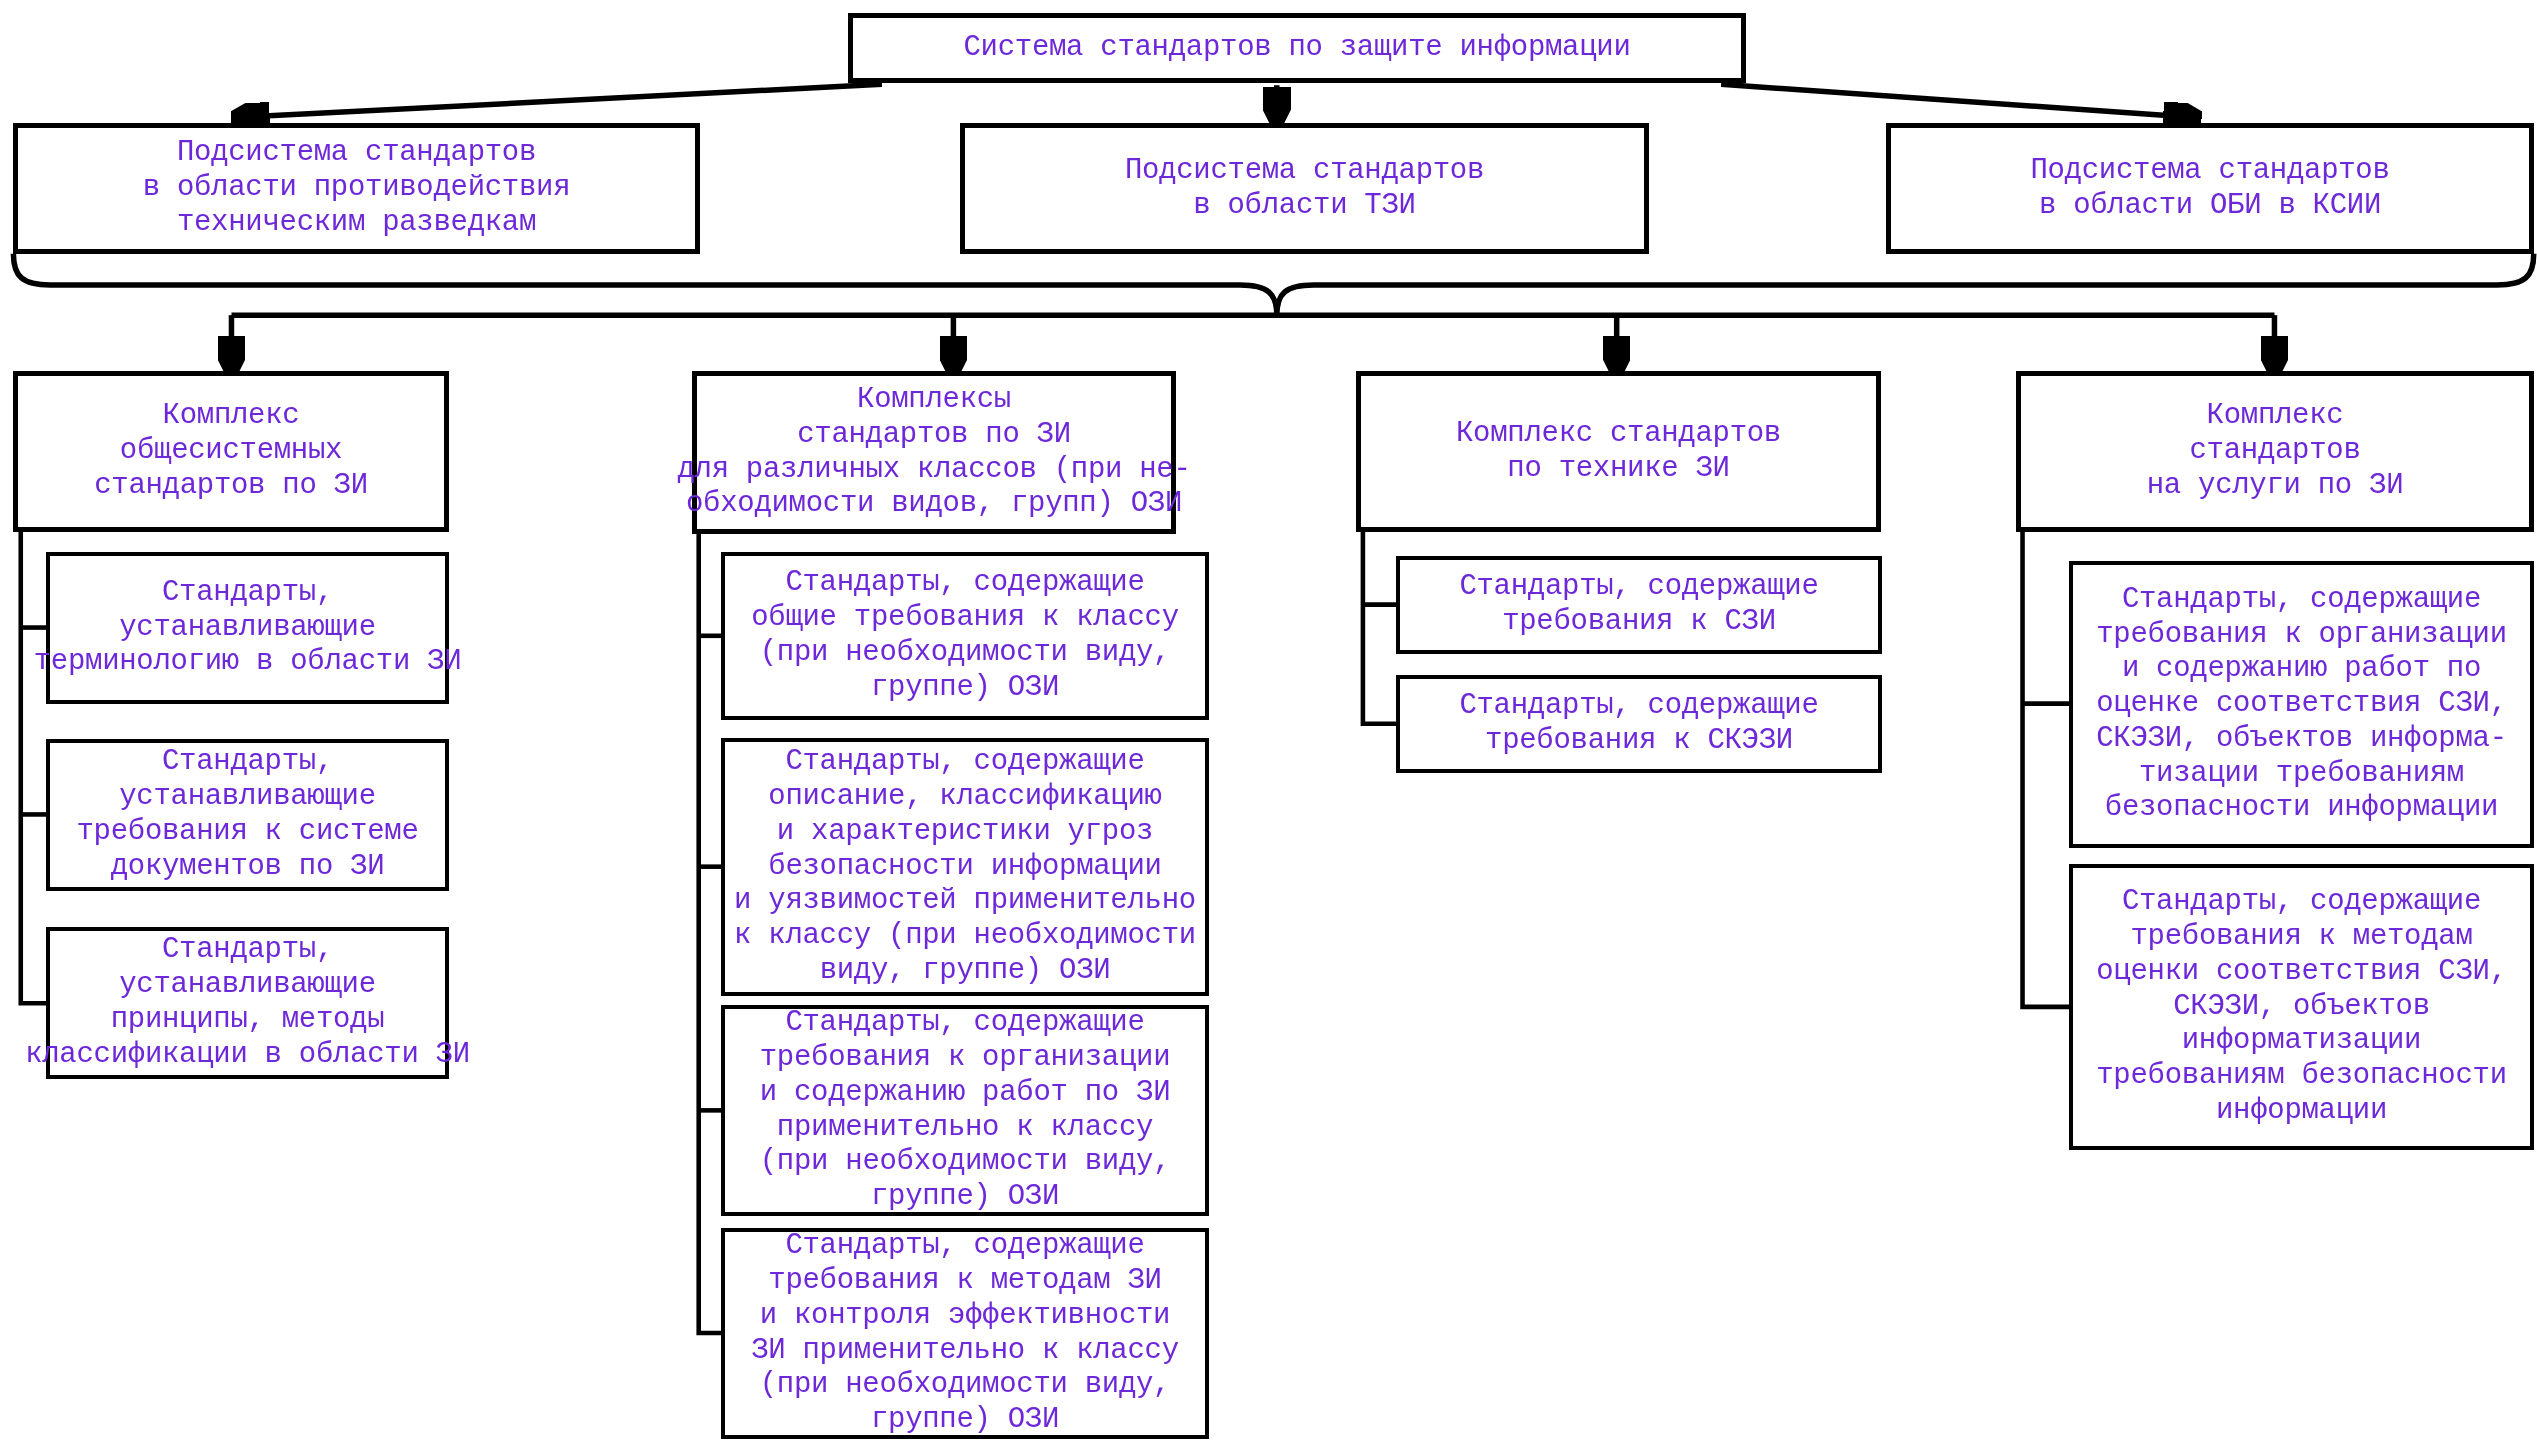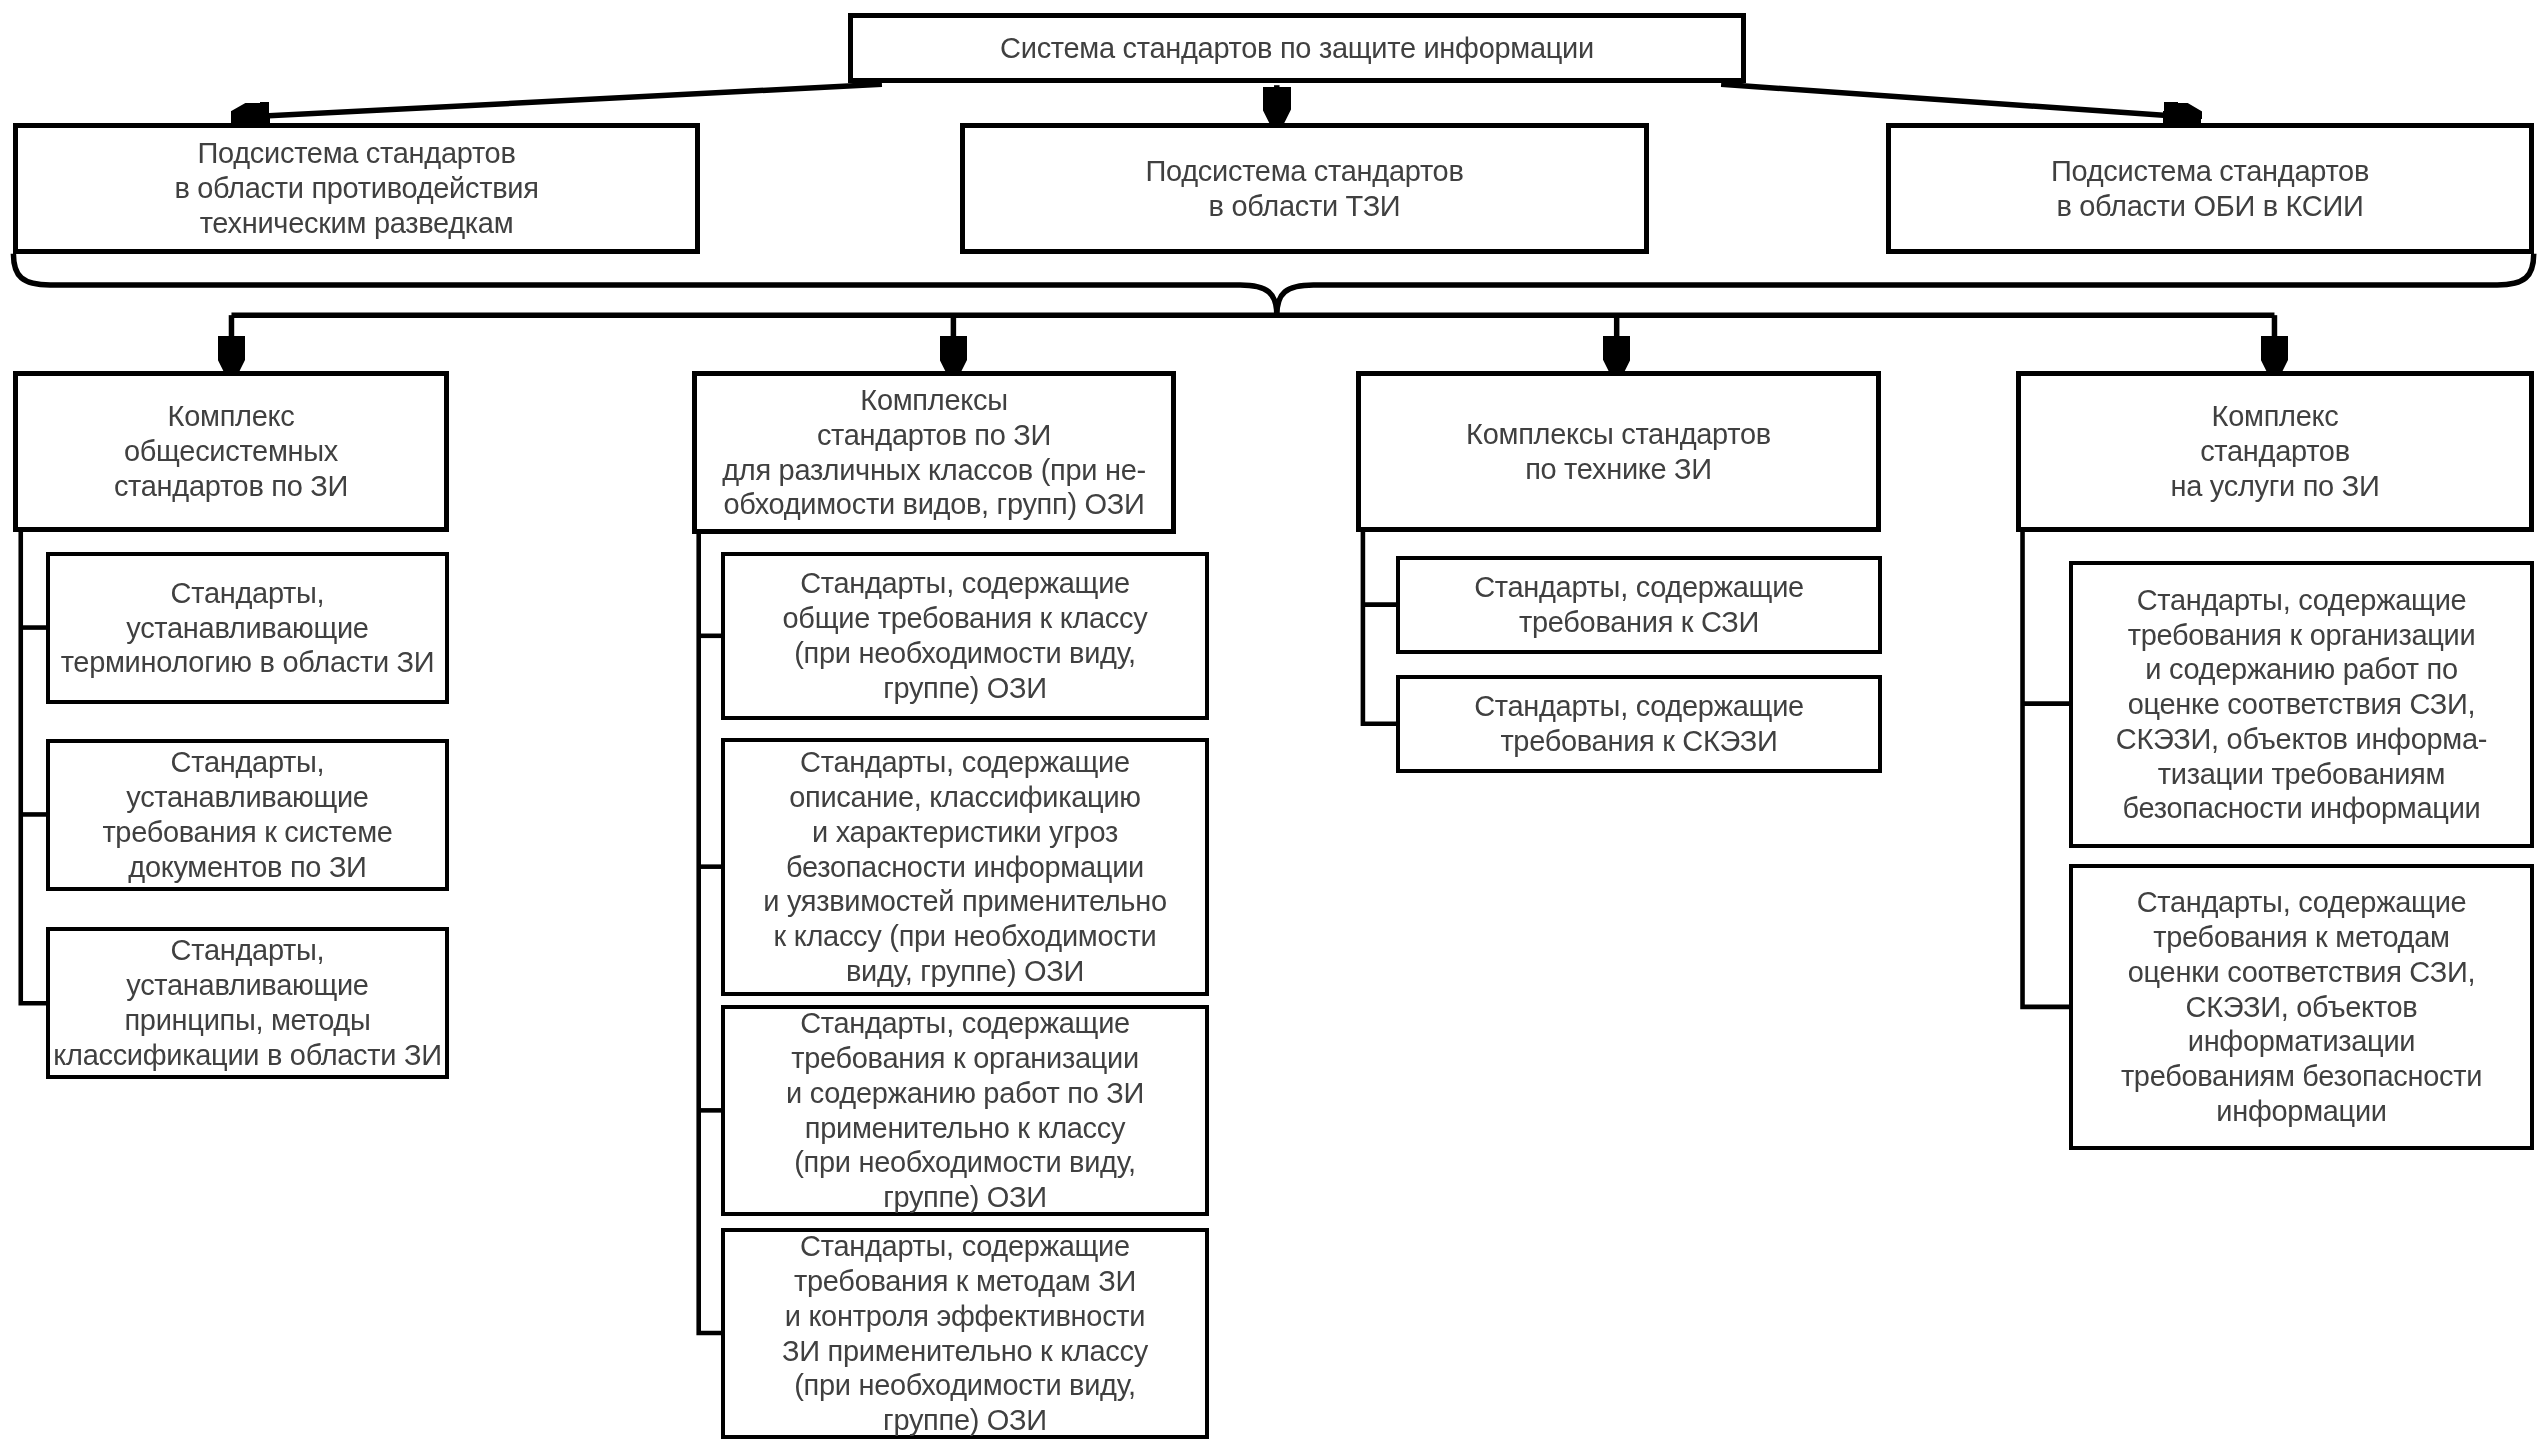--- a/index.html
+++ b/index.html
@@ -1,21 +1,21 @@
 <!DOCTYPE html>
 <html style="font-size:14.7px"><head>
 <meta charset="utf-8">
 <style>
   html,body{margin:0;padding:0;background:#ffffff;}
   .canvas{
     position:relative;
     width:2538px;height:1453px;
     background:#ffffff;
-    font-family:Liberation Sans, sans-serif;
-    color:#404040;
+    font-family:Liberation Mono, monospace;
+    color:#6d28d9;
   }
   .box{
     position:absolute;
     box-sizing:border-box;
     background:#ffffff;
     border:5.5px solid #000;
     display:flex;
     align-items:center;
     justify-content:center;
     text-align:center;
@@ -130,21 +130,21 @@
 применительно к классу
 (при необходимости виду,
 группе) ОЗИ</div>
   <div class="box child" style="left:721px;top:1228px;width:488px;height:211px">Стандарты, содержащие
 требования к методам ЗИ
 и контроля эффективности
 ЗИ применительно к классу
 (при необходимости виду,
 группе) ОЗИ</div>
 
-  <div class="box" style="left:1356px;top:371px;width:525px;height:161px">Комплексы стандартов
+  <div class="box" style="left:1356px;top:371px;width:525px;height:161px">Комплекс стандартов
 по технике ЗИ</div>
   <div class="box child" style="left:1396px;top:556px;width:486px;height:98px">Стандарты, содержащие
 требования к СЗИ</div>
   <div class="box child" style="left:1396px;top:675px;width:486px;height:98px">Стандарты, содержащие
 требования к СКЭЗИ</div>
 
   <div class="box" style="left:2016px;top:371px;width:518px;height:161px">Комплекс
 стандартов
 на услуги по ЗИ</div>
   <div class="box child" style="left:2069px;top:561px;width:465px;height:287px">Стандарты, содержащие

